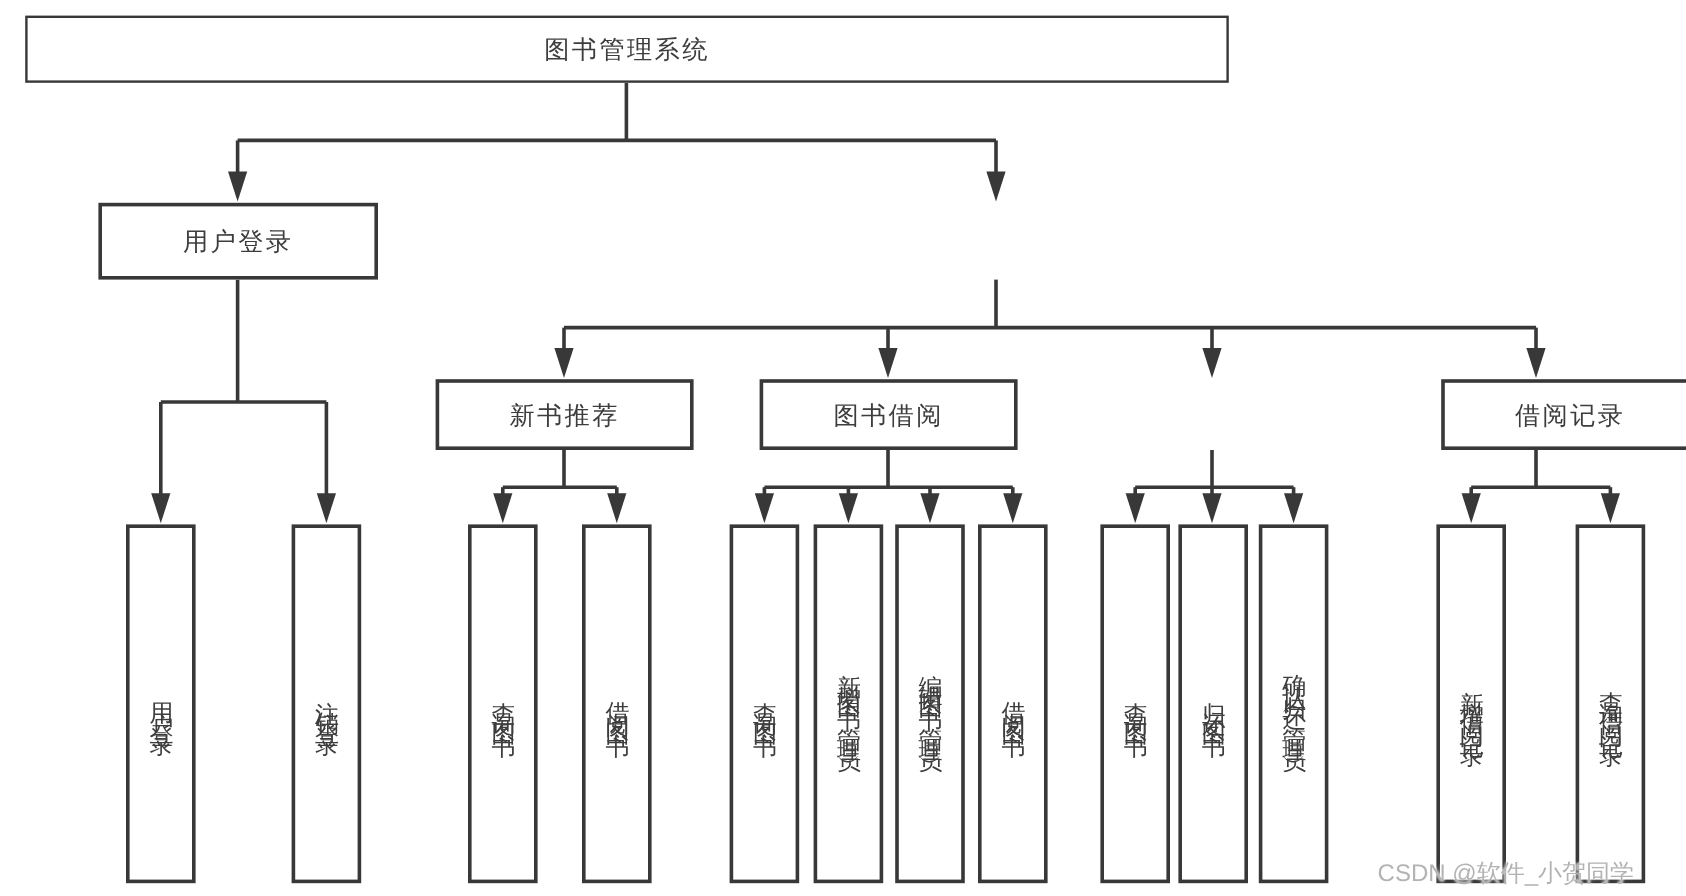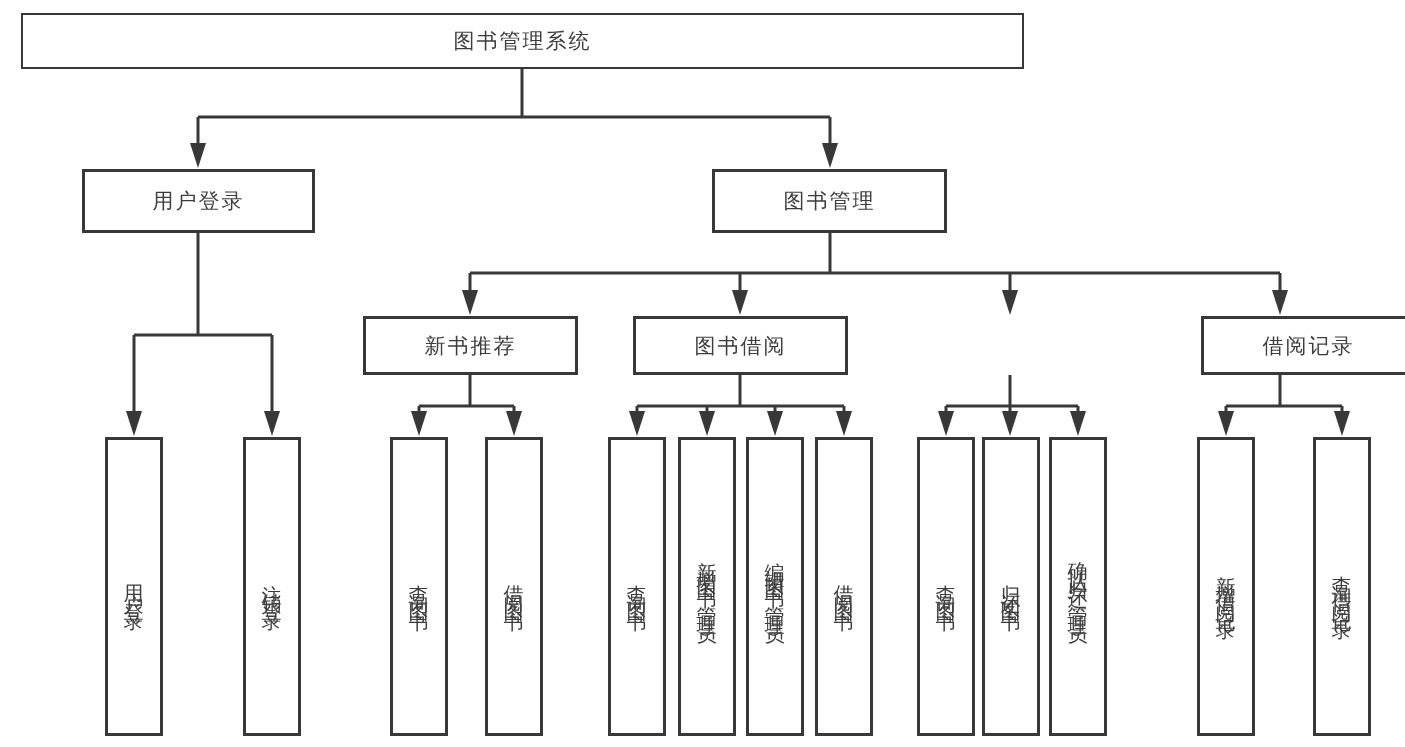--- a/index.html
+++ b/index.html
@@ -129,23 +129,20 @@
     </g>
   </svg>
 
   <div class="node node-root" style="left:21px; top:13px; width:1003px; height:56px;">
     <span class="h-label">图书管理系统</span>
   </div>
 
   <div class="node" style="left:82px; top:169px; width:233px; height:64px;">
     <span class="h-label">用户登录</span>
   </div>
-  <div class="node" style="left:712px; top:169px; width:235px; height:64px;">
-    <span class="h-label">图书管理</span>
-  </div>
 
   <div class="node" style="left:363px; top:316px; width:215px; height:59px;">
     <span class="h-label">新书推荐</span>
   </div>
   <div class="node" style="left:633px; top:316px; width:215px; height:59px;">
     <span class="h-label">图书借阅</span>
   </div>
   <div class="node" style="left:1173px; top:316px; width:215px; height:59px;margin-left:28px;">
     <span class="h-label">借阅记录</span>
   </div>
@@ -187,14 +184,15 @@
     <span class="v-label">确认归还（管理员）</span>
   </div>
 
   <div class="node" style="left:1197px; top:437px; width:58px; height:299px;">
     <span class="v-label">新增借阅记录</span>
   </div>
   <div class="node" style="left:1313px; top:437px; width:58px; height:299px;">
     <span class="v-label">查询借阅记录</span>
   </div>
 
+  <div class="watermark">CSDN @软件_小贺同学</div>
 
 </div>
 
 </body></html>

